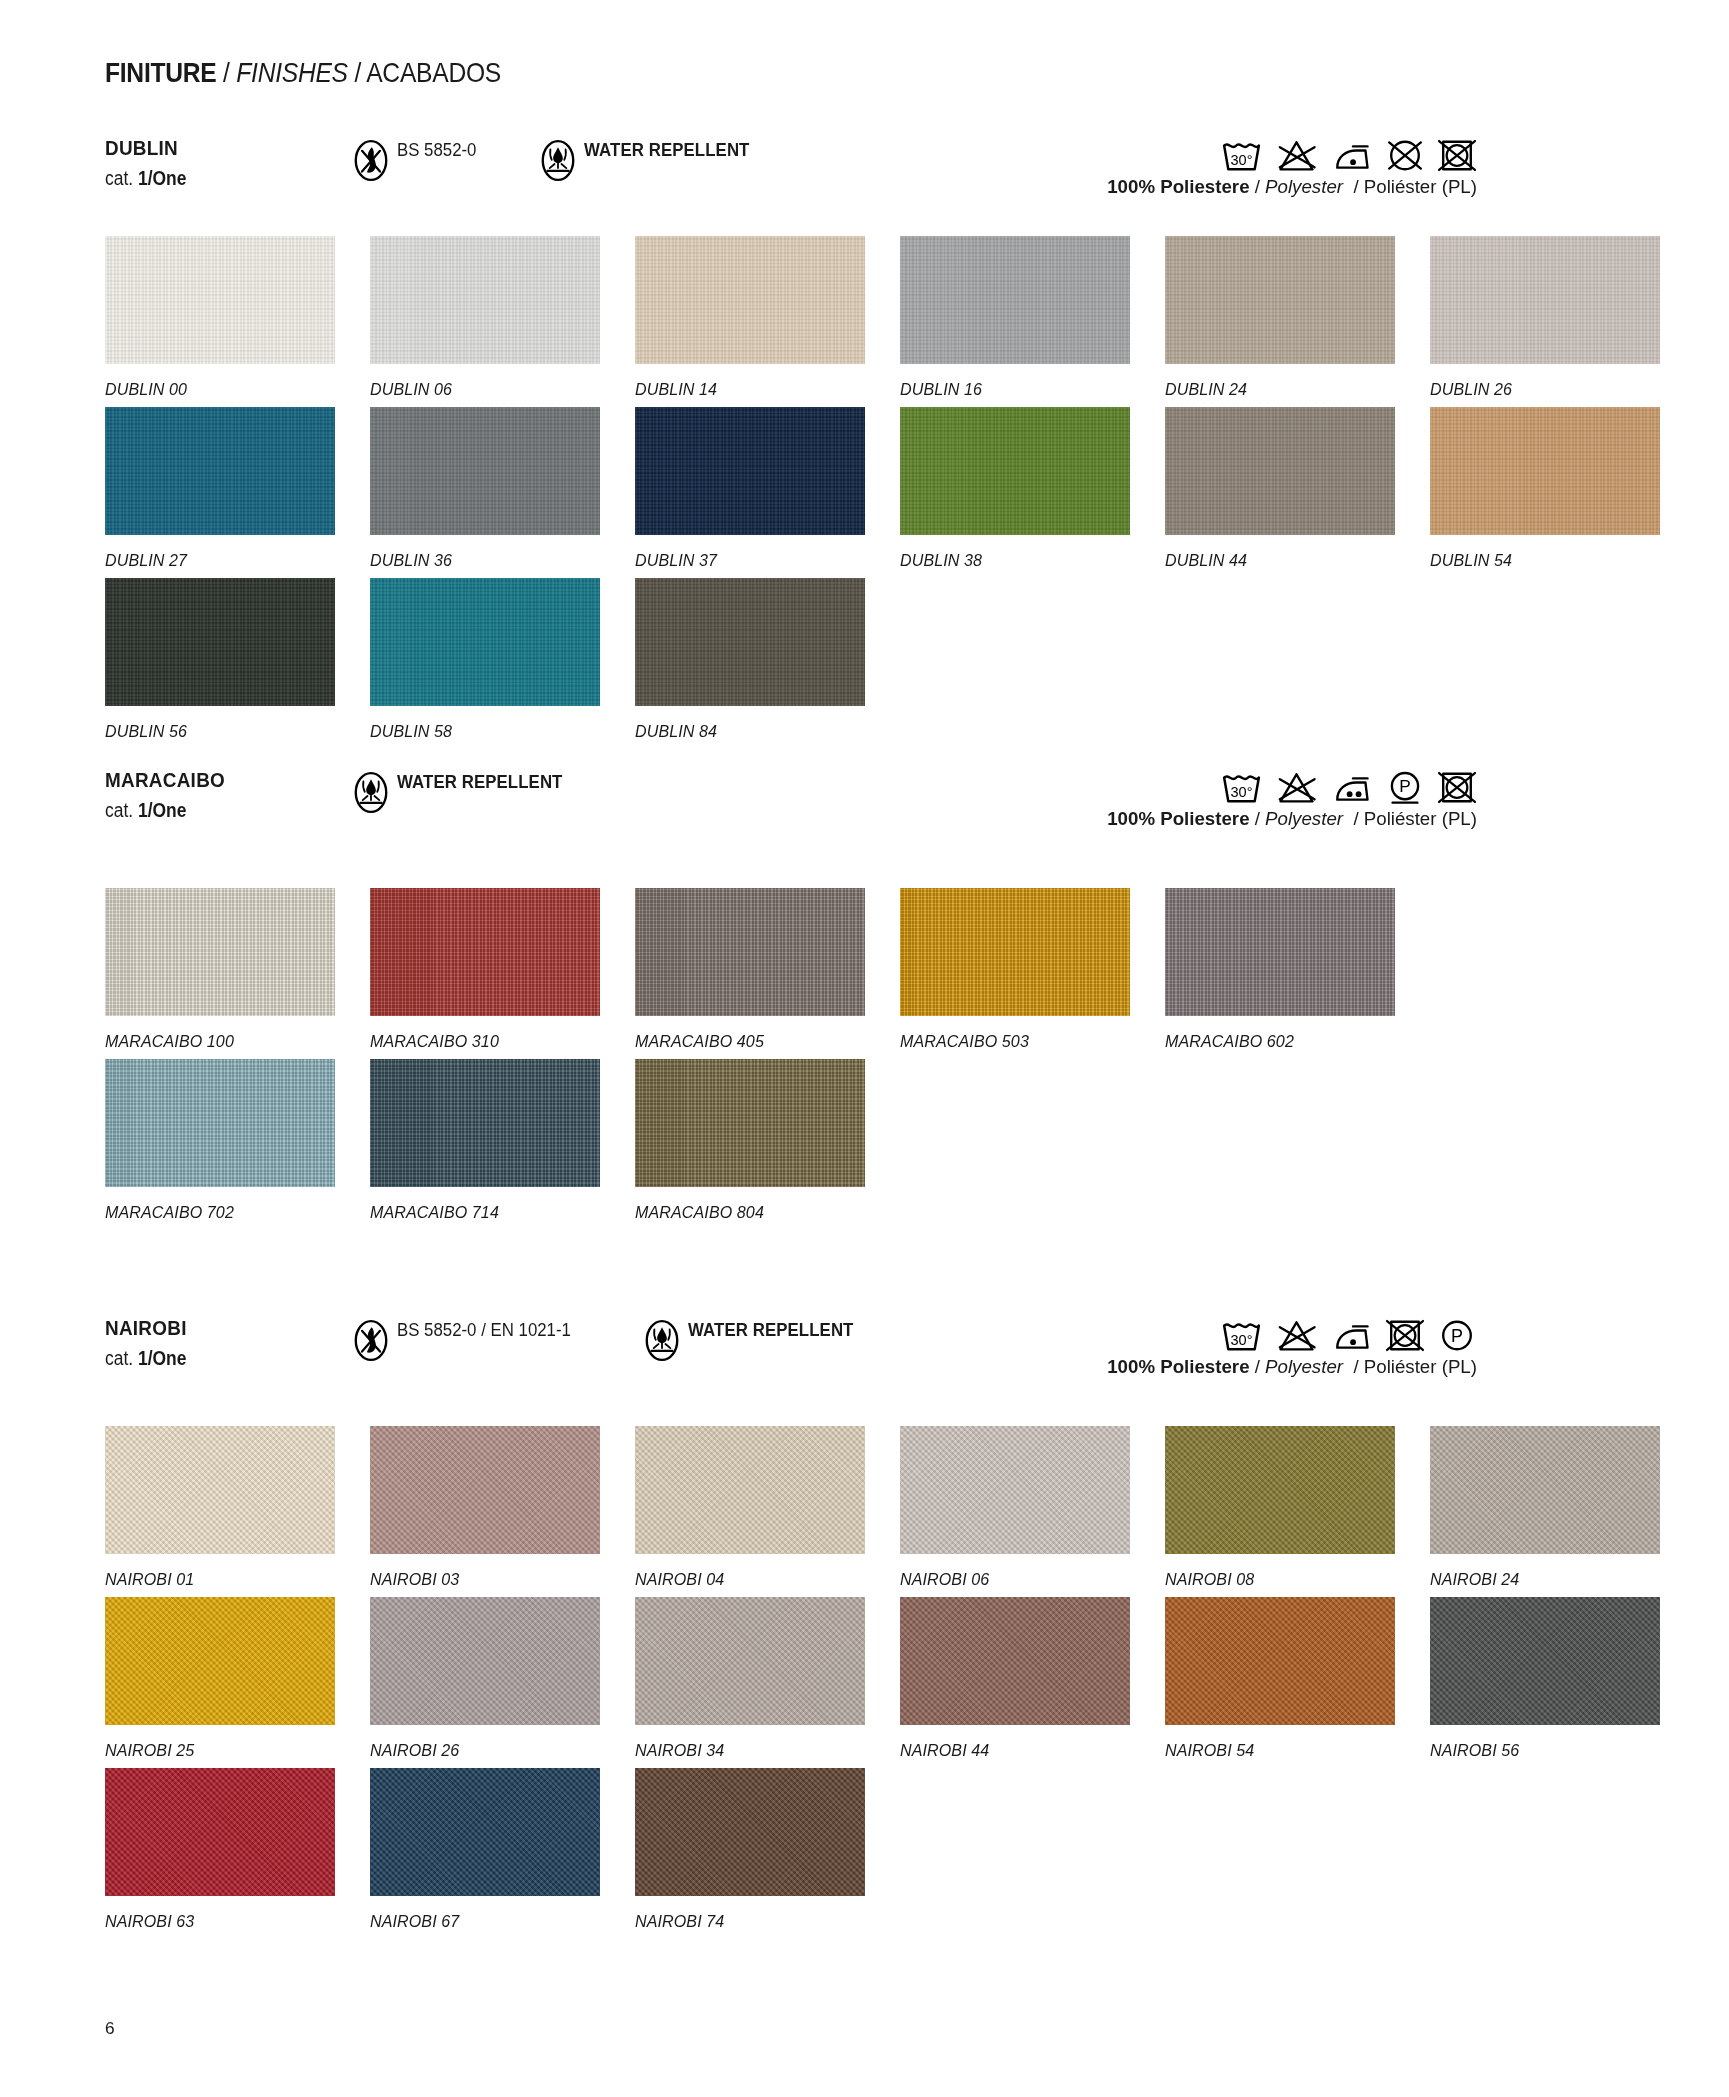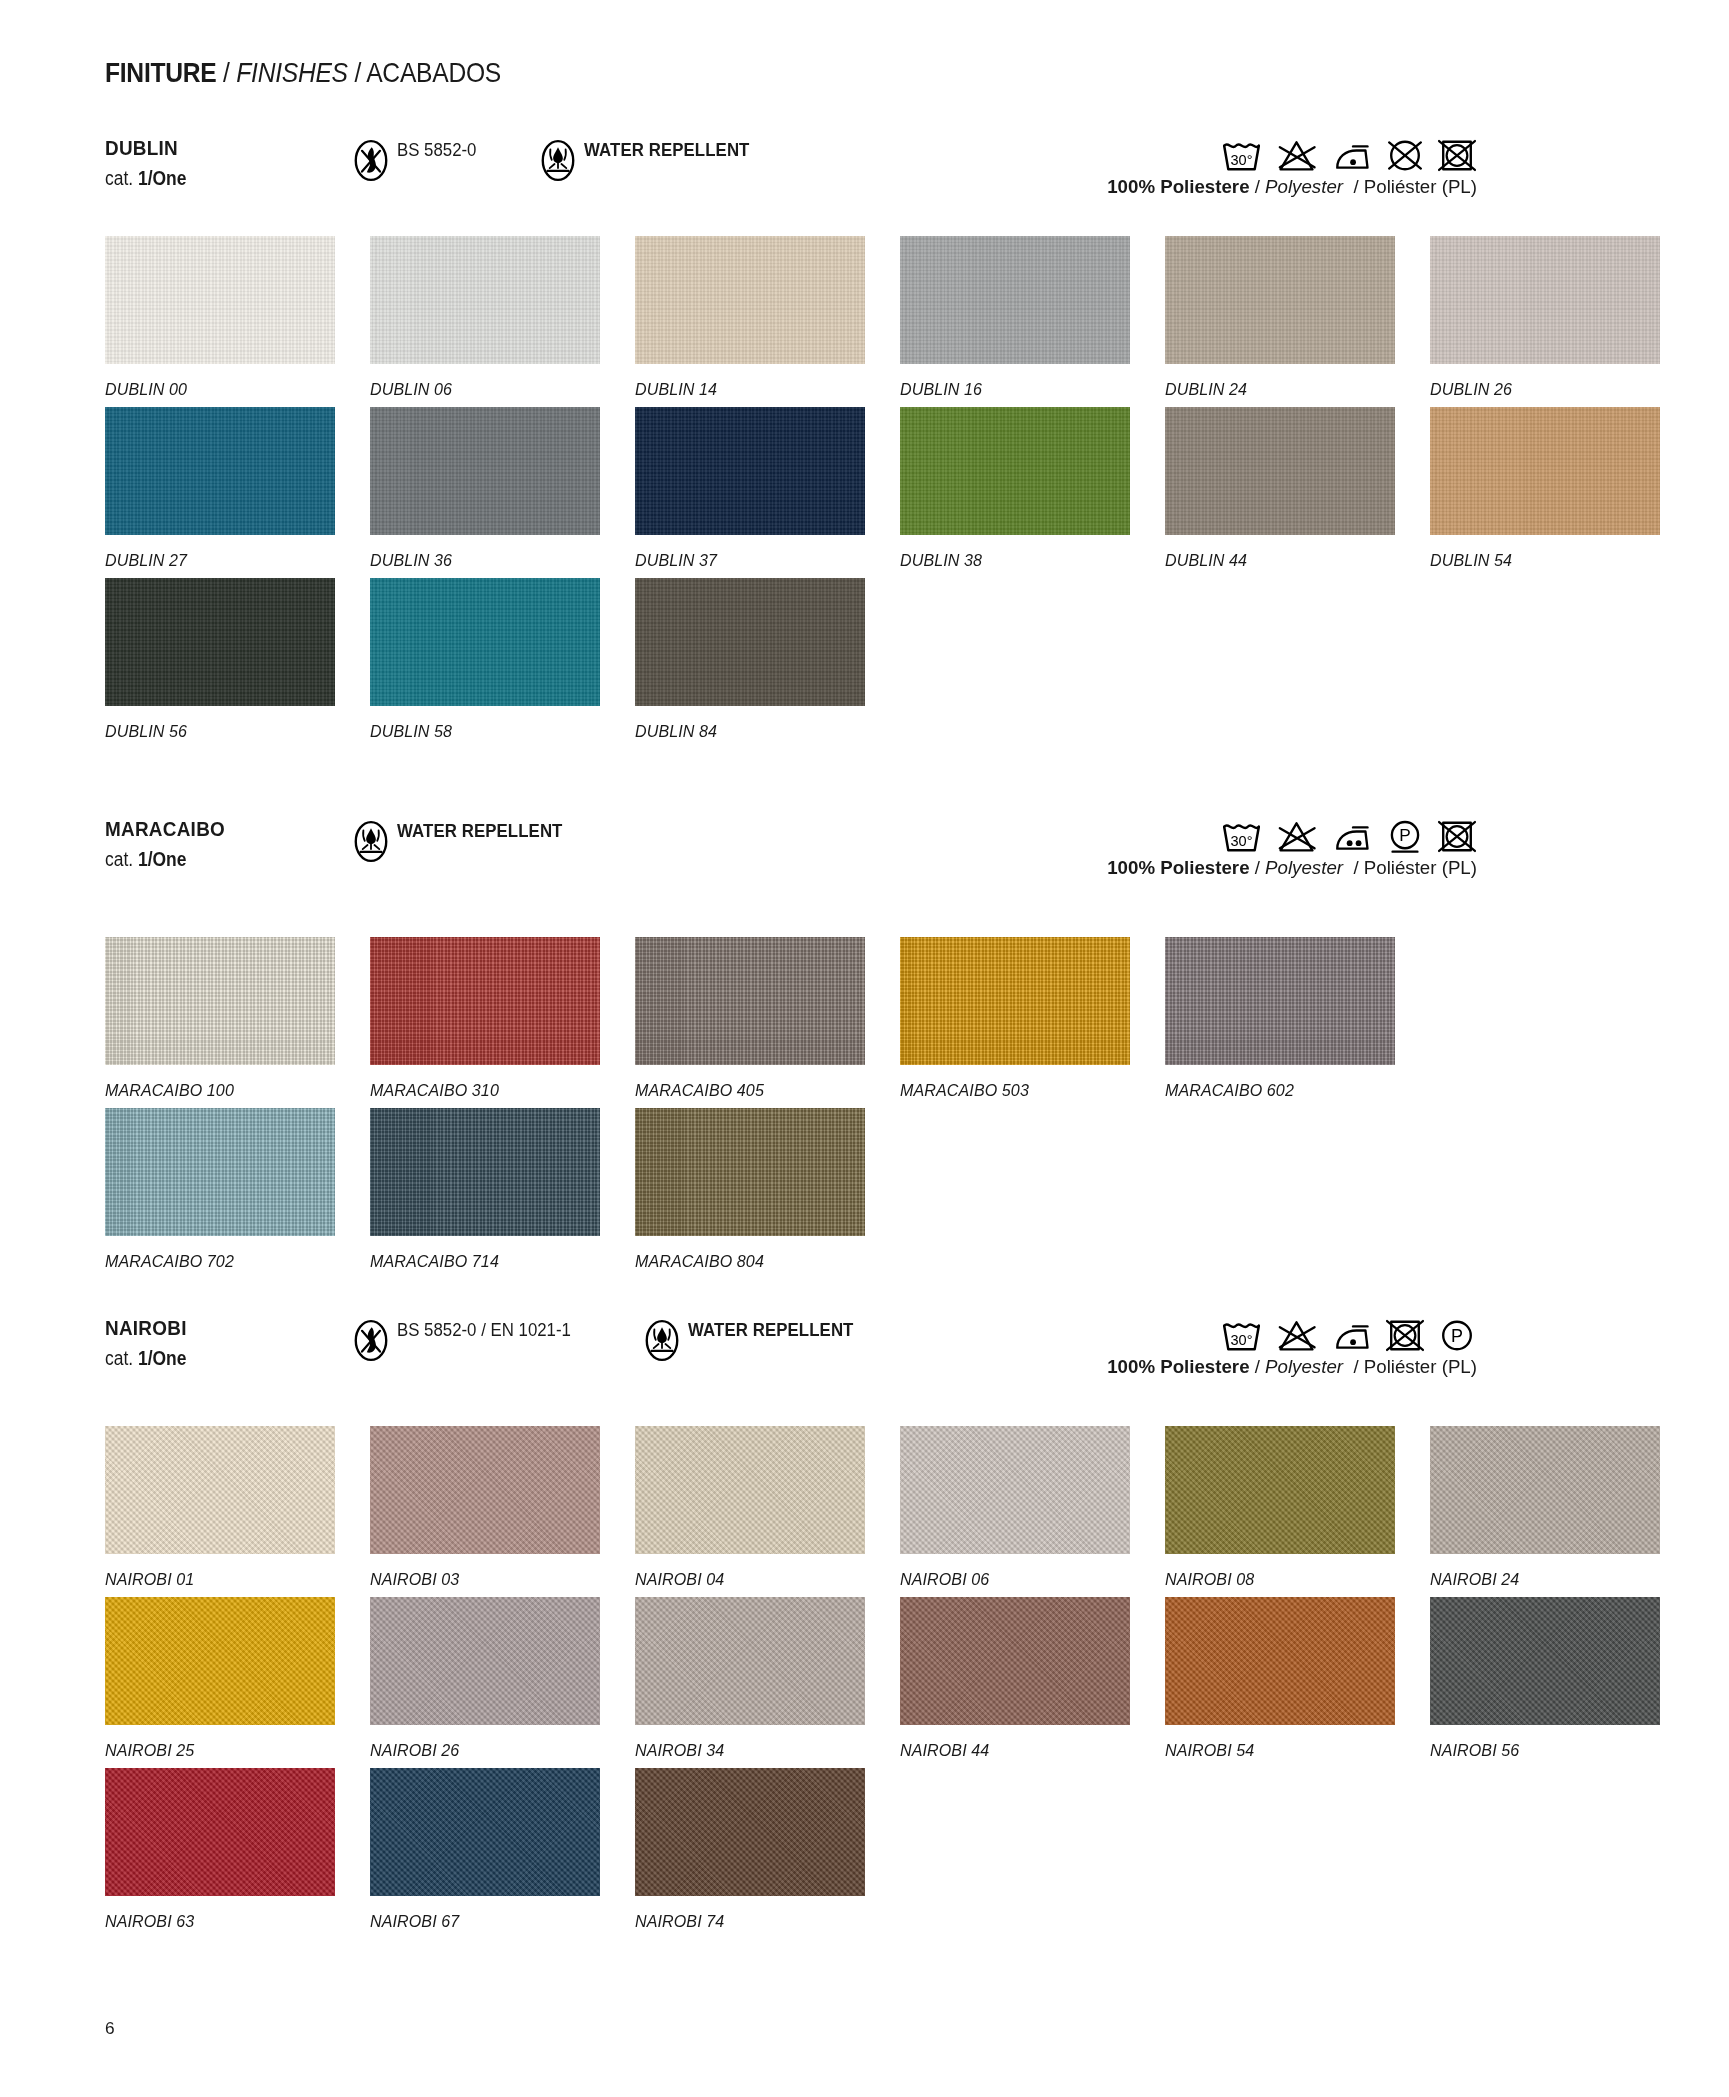--- a/index.html
+++ b/index.html
@@ -322,21 +322,21 @@
             </div>
             <div class="scell">
               <div class="swatch" style="background:#565046">
                 <div class="tex plain"></div>
               </div>
               <div class="scap">DUBLIN 84</div>
             </div>
           </div>
         </div>
       </div>
-      <div class="collection" style="top: 817px;">
+      <div class="collection" style="top: 768px;">
         <div class="coll-header">
           <div class="coll-name">MARACAIBO</div>
           <div class="coll-cat">cat. <b>1/One</b></div>
           <div class="cert-group" style="left:353px">
             <span class="cert-icon">
               <svg width="36" height="43" viewBox="0 0 52 62" fill="none" stroke="#000" stroke-width="3.2" stroke-linecap="round" stroke-linejoin="round">
                 <ellipse cx="26" cy="31" rx="22" ry="28" stroke-width="3.4"></ellipse>
                 <path d="M26 12 C22 20 19 24 19 28 A7 7 0 0 0 33 28 C33 24 30 20 26 12Z" fill="#000" stroke="none"></path>
                 <path d="M15 15 C14 21 15 26 17 30 M37 15 C38 21 37 26 35 30" stroke-width="2.6"></path>
                 <path d="M11 46 L41 46" stroke-width="3.4"></path>

